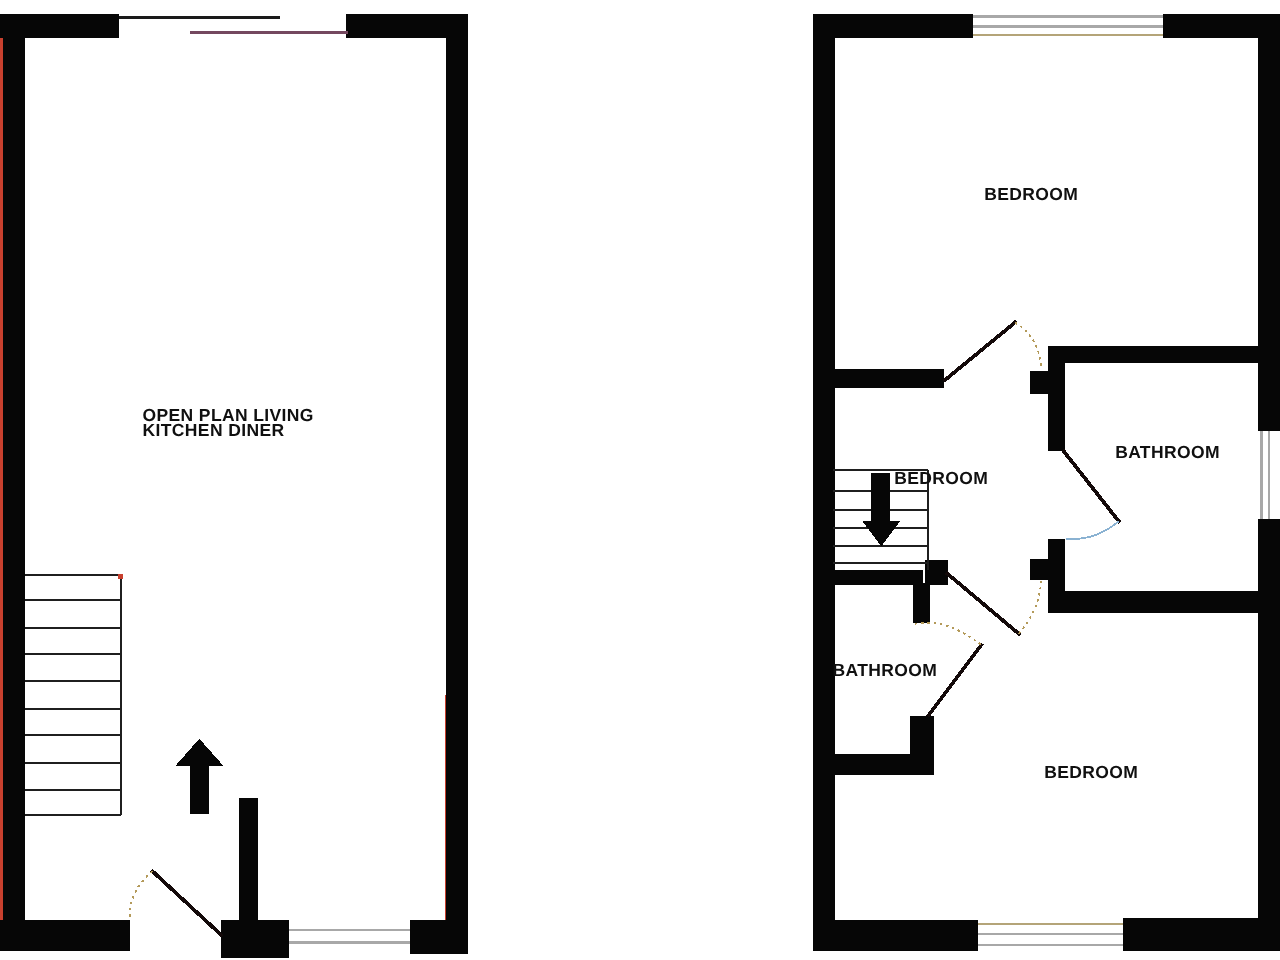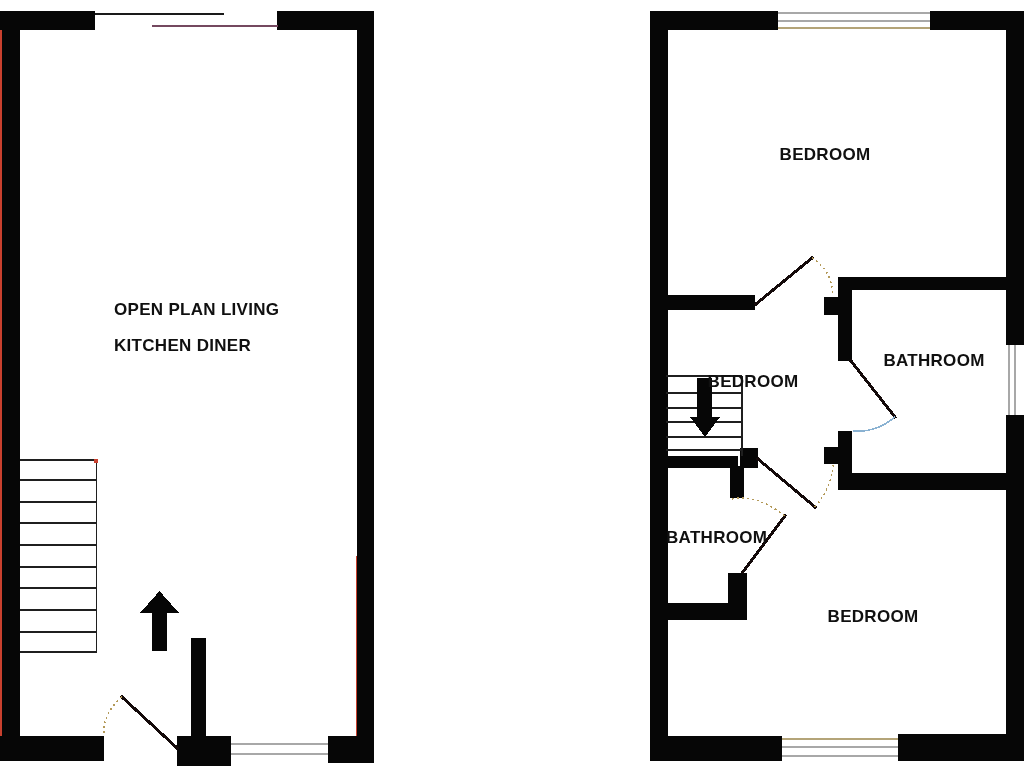--- a/index.html
+++ b/index.html
@@ -10,21 +10,21 @@
   .thinblack{fill:#1a1a1a;}
   .redline{fill:#c8402e;}
   .purpleline{fill:#74485f;}
   .win{fill:#a8a8a8;}
   .wintan{fill:#b4a478;}
   .tread{stroke:#1f1f1f;stroke-width:1.6;}
   .leaf{stroke:#140a0a;stroke-width:3;fill:none;stroke-linecap:square;}
   .swing{stroke:#b49a5a;stroke-width:1.5;fill:none;stroke-dasharray:2 3;}
   .swingblue{stroke:#8ab2d2;stroke-width:1.5;fill:none;}
   .arrow{fill:#060606;}
-  .lbl{position:absolute;font-weight:bold;font-size:17px;color:#101010;
+  .lbl{position:absolute;font-weight:bold;font-size:14px;color:#101010;
        letter-spacing:0.3px;white-space:nowrap;}
   .lbl.center{transform:translate(-50%,-50%);}
 </style>
 </head>
 <body>
 
 <div class="stage">
 
   <svg class="plan-svg" width="1024" height="768" viewBox="0 0 1024 768" shape-rendering="crispEdges">
 
@@ -120,21 +120,21 @@
       <path class="swing" d="M812,258 Q832,270 833,296"></path>
       <line class="leaf" x1="851" y1="361" x2="895" y2="417"></line>
       <path class="swingblue" d="M895,417 Q876,433 853,431"></path>
       <line class="leaf" x1="758" y1="459" x2="815" y2="507"></line>
       <path class="swing" d="M815,507 Q831,489 833,465"></path>
       <line class="leaf" x1="785" y1="516" x2="743" y2="572"></line>
       <path class="swing" d="M732,499 Q757,494 785,516"></path>
     </g>
   </svg>
 
-  <div class="lbl" style="left:114px;top:300px;">OPEN PLAN LIVING</div>
+  <div class="lbl" style="left:114px;top:324px;">OPEN PLAN LIVING</div>
   <div class="lbl" style="left:114px;top:336px;">KITCHEN DINER</div>
 
   <div class="lbl center" style="left:825px;top:155px;">BEDROOM</div>
   <div class="lbl center" style="left:934px;top:361px;">BATHROOM</div>
   <div class="lbl center" style="left:753px;top:382px;">BEDROOM</div>
   <div class="lbl" style="left:666px;top:528px;">BATHROOM</div>
   <div class="lbl center" style="left:873px;top:617px;">BEDROOM</div>
 
 </div>
 

